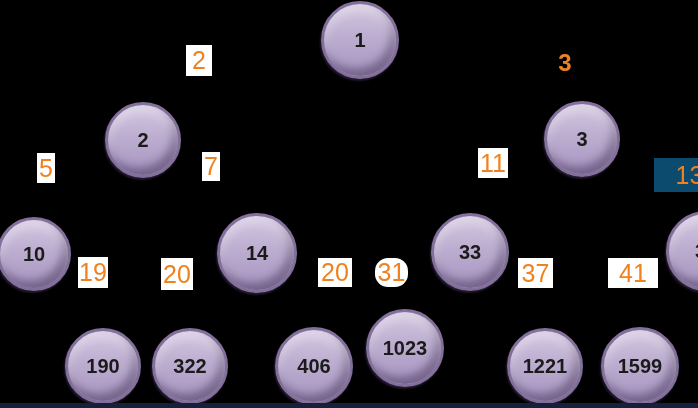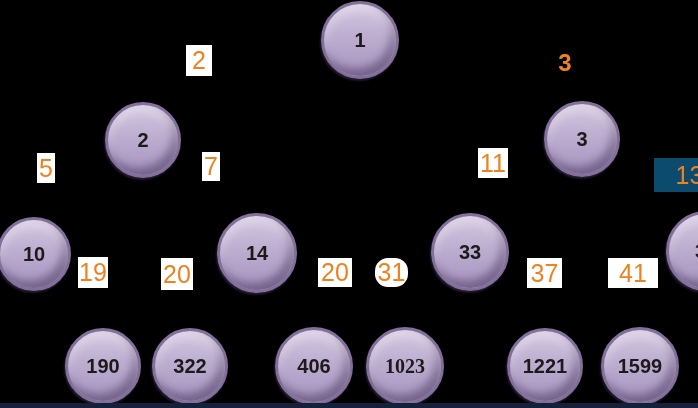--- a/index.html
+++ b/index.html
@@ -108,38 +108,38 @@
       </div>
       <div class="node" style="left: 65px; top: 328px; width: 76px; height: 76px; color: rgb(27, 27, 27);">
         <span>190</span>
       </div>
       <div class="node" style="left: 152px; top: 328px; width: 76px; height: 76px; color: rgb(27, 27, 27);">
         <span>322</span>
       </div>
       <div class="node" style="left: 275px; top: 327px; width: 78px; height: 78px; color: rgb(27, 27, 27);">
         <span>406</span>
       </div>
-      <div class="node" style="left: 366px; top: 327px; width: 78px; height: 78px; color: rgb(27, 27, 27); font-family: Liberation Serif, serif;">
+      <div class="node" style="left: 366px; top: 309px; width: 78px; height: 78px; color: rgb(27, 27, 27);">
         <span>1023</span>
       </div>
       <div class="node" style="left: 507px; top: 328px; width: 76px; height: 76px; color: rgb(27, 27, 27);">
         <span>1221</span>
       </div>
       <div class="node" style="left: 601px; top: 327px; width: 78px; height: 78px; color: rgb(27, 27, 27);">
         <span>1599</span>
       </div>
     </div>
   <div id="labels">
       <div class="edge-label boxed" style="left: 186px; top: 45px; width: 26px; height: 31px; color: rgb(238, 130, 32); background: rgb(255, 255, 255);">2</div>
       <div class="edge-label plain" style="left: 552px; top: 50px; width: 26px; height: 26px; color: rgb(238, 130, 32);">3</div>
       <div class="edge-label boxed" style="left: 37px; top: 153px; width: 18px; height: 30px; color: rgb(238, 130, 32); background: rgb(255, 255, 255);">5</div>
       <div class="edge-label boxed" style="left: 202px; top: 152px; width: 18px; height: 29px; color: rgb(238, 130, 32); background: rgb(255, 255, 255);">7</div>
       <div class="edge-label boxed" style="left: 478px; top: 148px; width: 30px; height: 30px; color: rgb(238, 130, 32); background: rgb(255, 255, 255); text-align: center;">11</div>
       <div class="edge-label boxed" style="left: 654px; top: 158px; width: 35px; height: 34px; color: rgb(238, 130, 32); background: #0c4a6e; padding-left: 18px;">13</div>
       <div class="edge-label boxed" style="left: 78px; top: 257px; width: 30px; height: 31px; color: rgb(238, 130, 32); background: rgb(255, 255, 255);">19</div>
       <div class="edge-label boxed" style="left: 161px; top: 258px; width: 32px; height: 32px; color: rgb(238, 130, 32); background: rgb(255, 255, 255);">20</div>
       <div class="edge-label boxed" style="left: 318px; top: 258px; width: 34px; height: 29px; color: rgb(238, 130, 32); background: rgb(255, 255, 255);">20</div>
       <div class="edge-label boxed" style="left: 375px; top: 258px; width: 33px; height: 29px; color: rgb(238, 130, 32); background: rgb(255, 255, 255); border-radius: 13px;">31</div>
-      <div class="edge-label boxed" style="left: 518px; top: 258px; width: 35px; height: 30px; color: rgb(238, 130, 32); background: rgb(255, 255, 255); margin-left: 9px;">37</div>
+      <div class="edge-label boxed" style="left: 518px; top: 258px; width: 35px; height: 30px; color: rgb(238, 130, 32); background: rgb(255, 255, 255);">37</div>
       <div class="edge-label boxed" style="left: 608px; top: 258px; width: 50px; height: 30px; color: rgb(238, 130, 32); background: rgb(255, 255, 255);">41</div>
     </div>
   <div id="bottom-bar" style="background: rgb(21, 32, 59);"></div>
 </div>
 
 </body></html>

